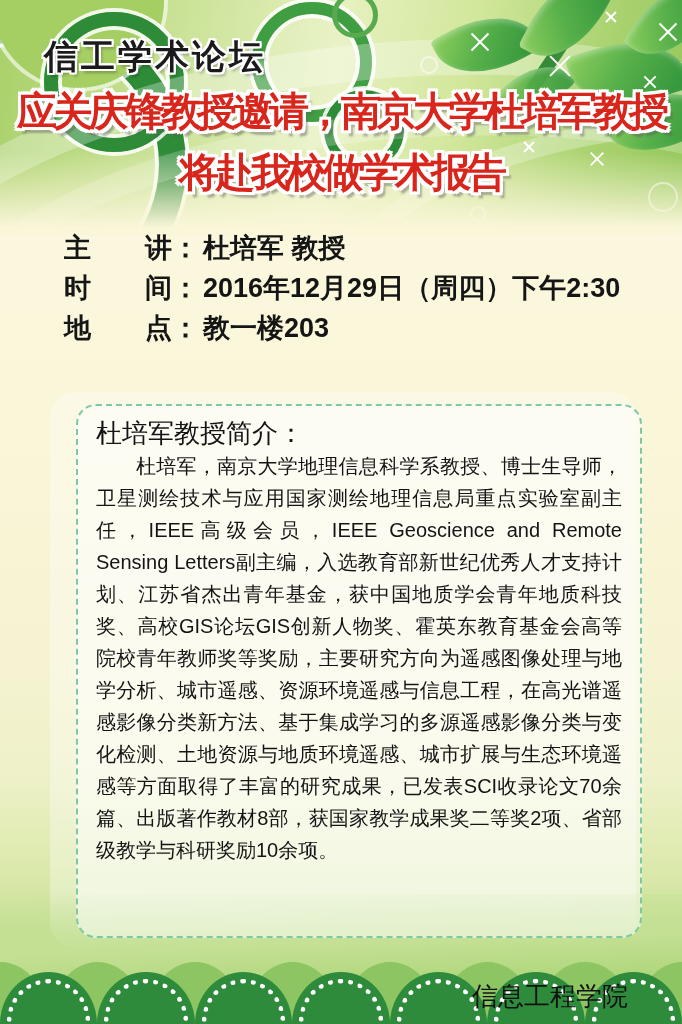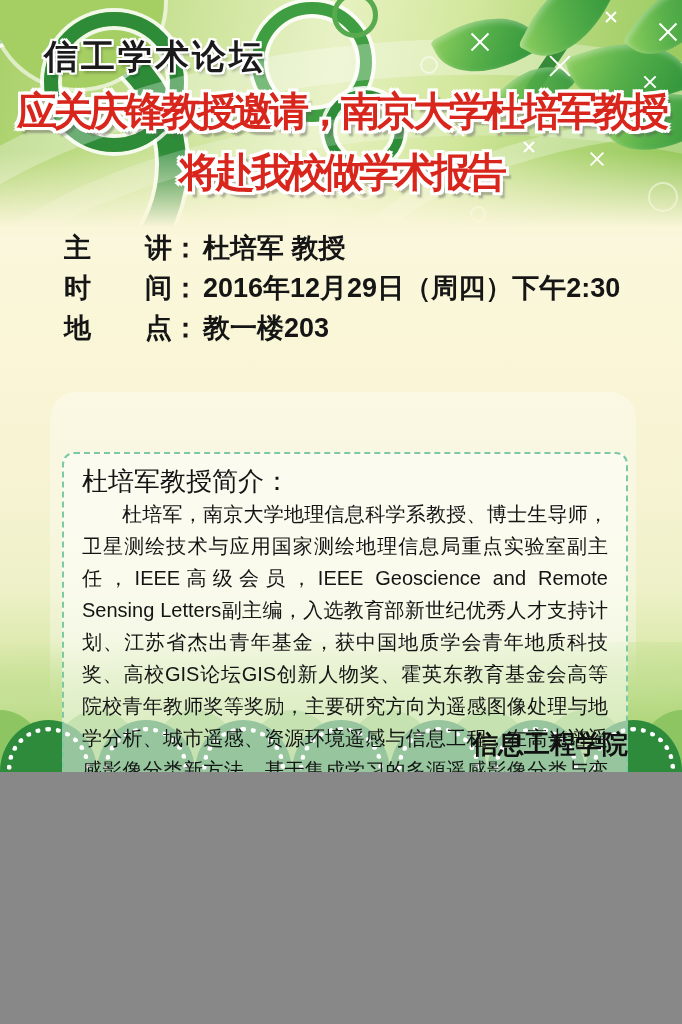--- a/index.html
+++ b/index.html
@@ -1,17 +1,17 @@
 <!DOCTYPE html>
 <html><head>
 <meta charset="utf-8">
 <style>
   html,body{margin:0;padding:0;background:#888;}
   .poster{
-    position:relative;width:682px;height:772px;margin:0 auto;overflow:hidden;
+    position:relative;width:682px;height:1024px;margin:0 auto;overflow:hidden;
     font-family:"Liberation Sans","DejaVu Sans",sans-serif;
     background:linear-gradient(180deg,#fcf9e6 0%,#faf6d8 42%,#f6f3d2 64%,#eef1c8 76%,#d9e8a8 86%,#b9dc88 94%,#a4d172 100%);
   }
   
   .header{
     position:absolute;top:0;left:0;right:0;height:236px;overflow:hidden;
     background:linear-gradient(100deg,#a8d069 0%,#c6e091 22%,#e6f1bf 48%,#d2e79c 66%,#abd371 85%,#93c659 100%);
   }
   .header::after{
     content:"";position:absolute;left:0;right:0;bottom:0;height:84px;
@@ -55,35 +55,34 @@
   .invite1{top:84px;}
   .invite2{top:145px;}
   
   .info{position:absolute;left:64px;top:228px;width:560px;z-index:4;}
   .info-row{display:flex;line-height:40px;font-size:27px;color:#151515;}
   .info-label{font-weight:700;white-space:pre;flex:0 0 auto;}
   .info-value{font-weight:700;margin-left:4px;white-space:pre;}
   
   .bio-panel{position:absolute;left:50px;top:392px;width:586px;height:556px;border-radius:26px;background:rgba(255,255,255,.32);}
   .bio{
-    position:absolute;left:62px;top:404px;width:566px;height:534px;box-sizing:border-box;z-index:4;
-    border:2px dashed #7cc9a4;border-radius:12px;background:rgba(255,255,255,.5);
+    position:absolute;left:76px;top:404px;width:566px;height:534px;box-sizing:border-box;z-index:4;
+    border:2px dashed #7cc9a4;border-radius:20px;background:rgba(255,255,255,.5);
     padding:10px 18px 8px;
-    margin-top:48px;
   }
   .bio-heading{font-size:26px;line-height:34px;font-weight:400;color:#141414;margin:0;}
   .bio-text{font-size:20px;line-height:32px;font-weight:400;color:#141414;text-align:justify;text-indent:2em;margin:0;}
   
   .footer-band{position:absolute;left:0;right:0;bottom:0;height:130px;background:linear-gradient(178deg,rgba(198,224,150,0) 0%,#c4e094 40%,#aad476 75%,#9bcc66 100%);}
   .scallops{position:absolute;left:0;right:0;bottom:0;height:52px;display:flex;z-index:3;}
   .scallops-back{bottom:0;height:62px;z-index:2;transform:translateX(-49px);width:calc(100% + 98px);}
   .scallop{position:relative;flex:1;height:100%;background:#2e8b3c;border-radius:50% 50% 0 0 / 100% 100% 0 0;overflow:hidden;}
   .scallop::before{content:"";position:absolute;left:7px;right:7px;top:7px;height:84px;border-radius:50%;border:5px dotted #ffffff;box-sizing:border-box;}
   .scallop-back{position:relative;flex:1;height:100%;background:#8cc561;border-radius:50% 50% 0 0 / 100% 100% 0 0;}
-  .footer-text{position:absolute;right:54px;bottom:12px;text-align:center;z-index:6;color:#111;font-size:26px;line-height:31px;font-weight:700;}
+  .footer-text{position:absolute;right:54px;bottom:12px;text-align:center;z-index:6;color:#111;font-size:26px;line-height:31px;font-weight:400;}
 </style>
 </head>
 <body>
 
 <div class="poster">
 
   <div class="header">
     <div class="ring ring-line ring1"></div>
     <div class="ring ring2"></div>
     <div class="ring ring-line ring3"></div>

